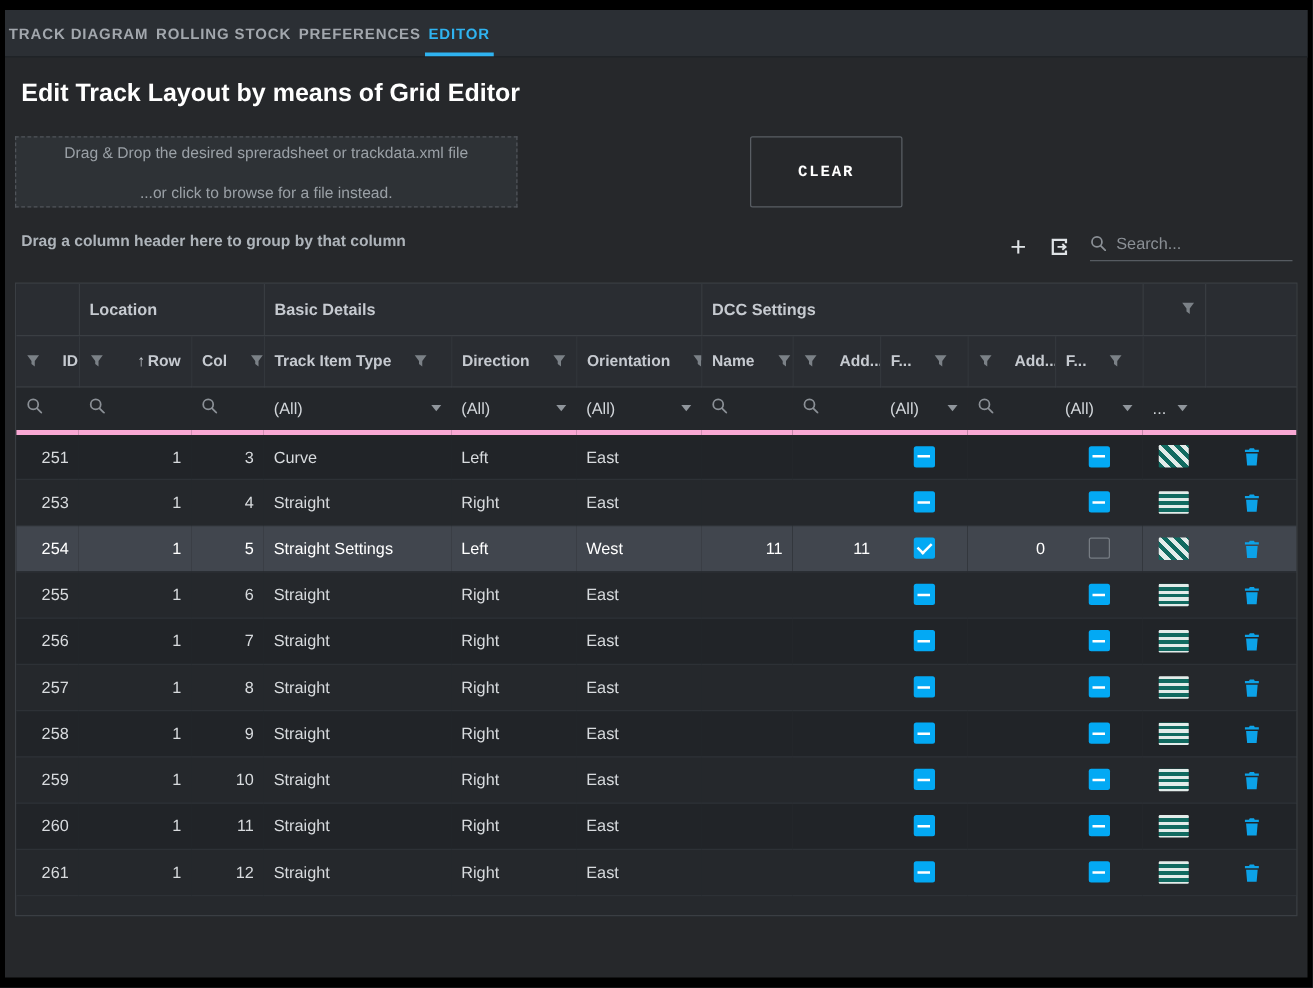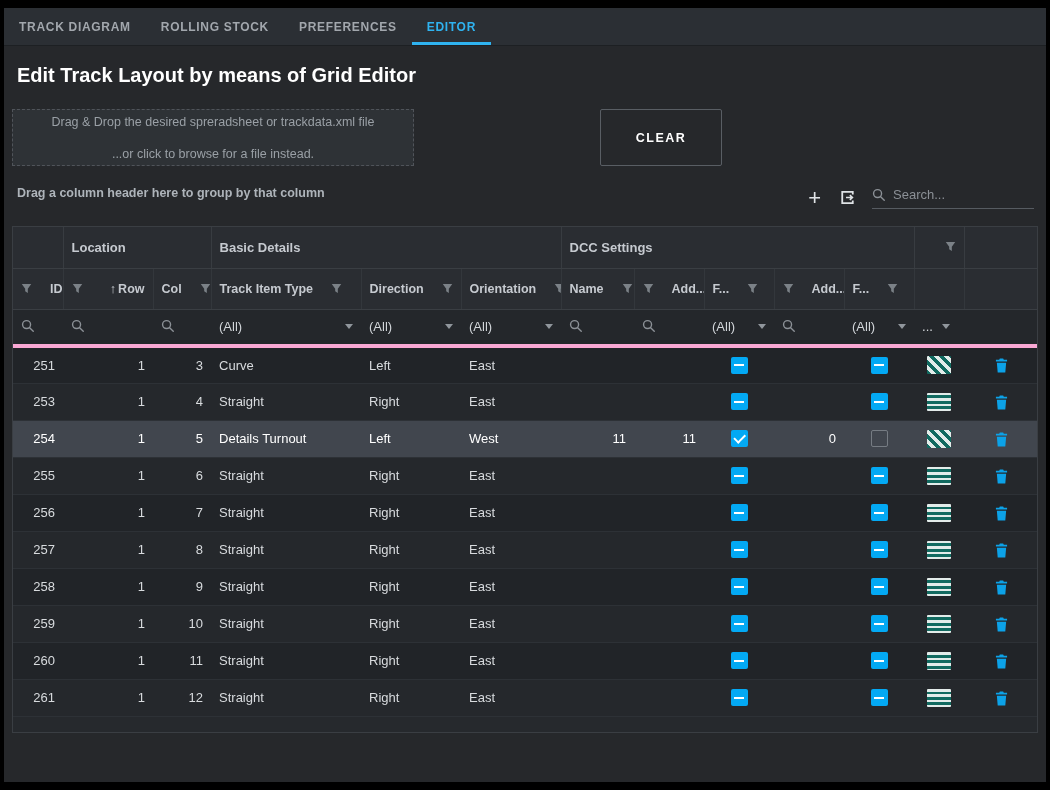--- a/index.html
+++ b/index.html
@@ -7,34 +7,34 @@
   body {
     width:1050px; height:790px; background:#000;
     font-family:"Liberation Sans", sans-serif;
     position:relative; overflow:hidden;
   }
   .app { position:absolute; left:4px; top:8px; width:1042px; height:774px; background:#26282b; }
 
   
   .nav { position:absolute; top:0; left:0; width:100%; height:38px; background:#2b2f34;
          border-bottom:1px solid #1d2023; display:flex; align-items:stretch; }
-  .tab { display:flex; align-items:center; padding:0 15px; font-size:12px; font-weight:bold;
+  .tab { display:flex; align-items:center; padding:0 3px; font-size:12px; font-weight:bold;
          letter-spacing:.7px; color:#a2a7ad; cursor:pointer; position:relative; }
   .tab.active { color:#2fb3f0; }
   .tab.active::after { content:""; position:absolute; left:0; right:0; bottom:0; height:3px; background:#2fb3f0; }
 
   .page-title { position:absolute; top:56px; left:13px; margin:0; font-size:20px; font-weight:bold; color:#ffffff; }
 
   
   .dropzone { position:absolute; top:101px; left:8px; width:402px; height:57px; background:#2e3236;
               border:1px dashed #50545a; display:flex; flex-direction:column; justify-content:center;
               align-items:center; gap:18px; color:#9aa0a6; font-size:12.5px; text-align:center; cursor:pointer; }
   .clear-btn { position:absolute; top:101px; left:596px; width:122px; height:57px; background:transparent;
                border:1px solid #595e64; border-radius:2px; color:#fff; font-size:12.5px; font-weight:bold;
-               letter-spacing:1.5px; font-family:Liberation Sans, sans-serif; cursor:pointer; }
+               letter-spacing:1.5px; font-family:Liberation Mono, monospace; cursor:pointer; }
 
   
   .toolbar { position:absolute; top:178px; left:13px; width:1017px; height:32px;
              display:flex; align-items:flex-start; justify-content:space-between; }
   .group-hint { font-size:12.5px; font-weight:bold; color:#aeb4ba; }
   .toolbar-right { display:flex; align-items:center; gap:16px; }
   .plus-btn { font-size:22px; line-height:20px; color:#dfe3e6; cursor:pointer; padding:0 2px; }
   .export-btn { color:#dfe3e6; cursor:pointer; display:flex; }
   .export-btn svg { width:17px; height:17px; fill:currentColor; }
   .search { display:flex; align-items:center; gap:6px; border-bottom:1px solid #565b61;
@@ -373,21 +373,21 @@
     <td class="center"><span class="swatch stripes"></span></td>
     <td class="center"><span class="trash"><svg>
                   <use href="#i-trash"></use>
                 </svg></span></td>
   </tr>
 
   <tr class="selected">
     <td class="num">254</td>
     <td class="num">1</td>
     <td class="num">5</td>
-    <td>Details Turnout</td>
+    <td>Straight Settings</td>
     <td>Left</td>
     <td>West</td>
     <td class="num">11</td>
     <td class="num">11</td>
     <td class="center"><span class="checkbox checked"></span></td>
     <td class="num">0</td>
     <td class="center"><span class="checkbox unchecked"></span></td>
     <td class="center"><span class="swatch diagonal"></span></td>
     <td class="center"><span class="trash"><svg>
                   <use href="#i-trash"></use>

